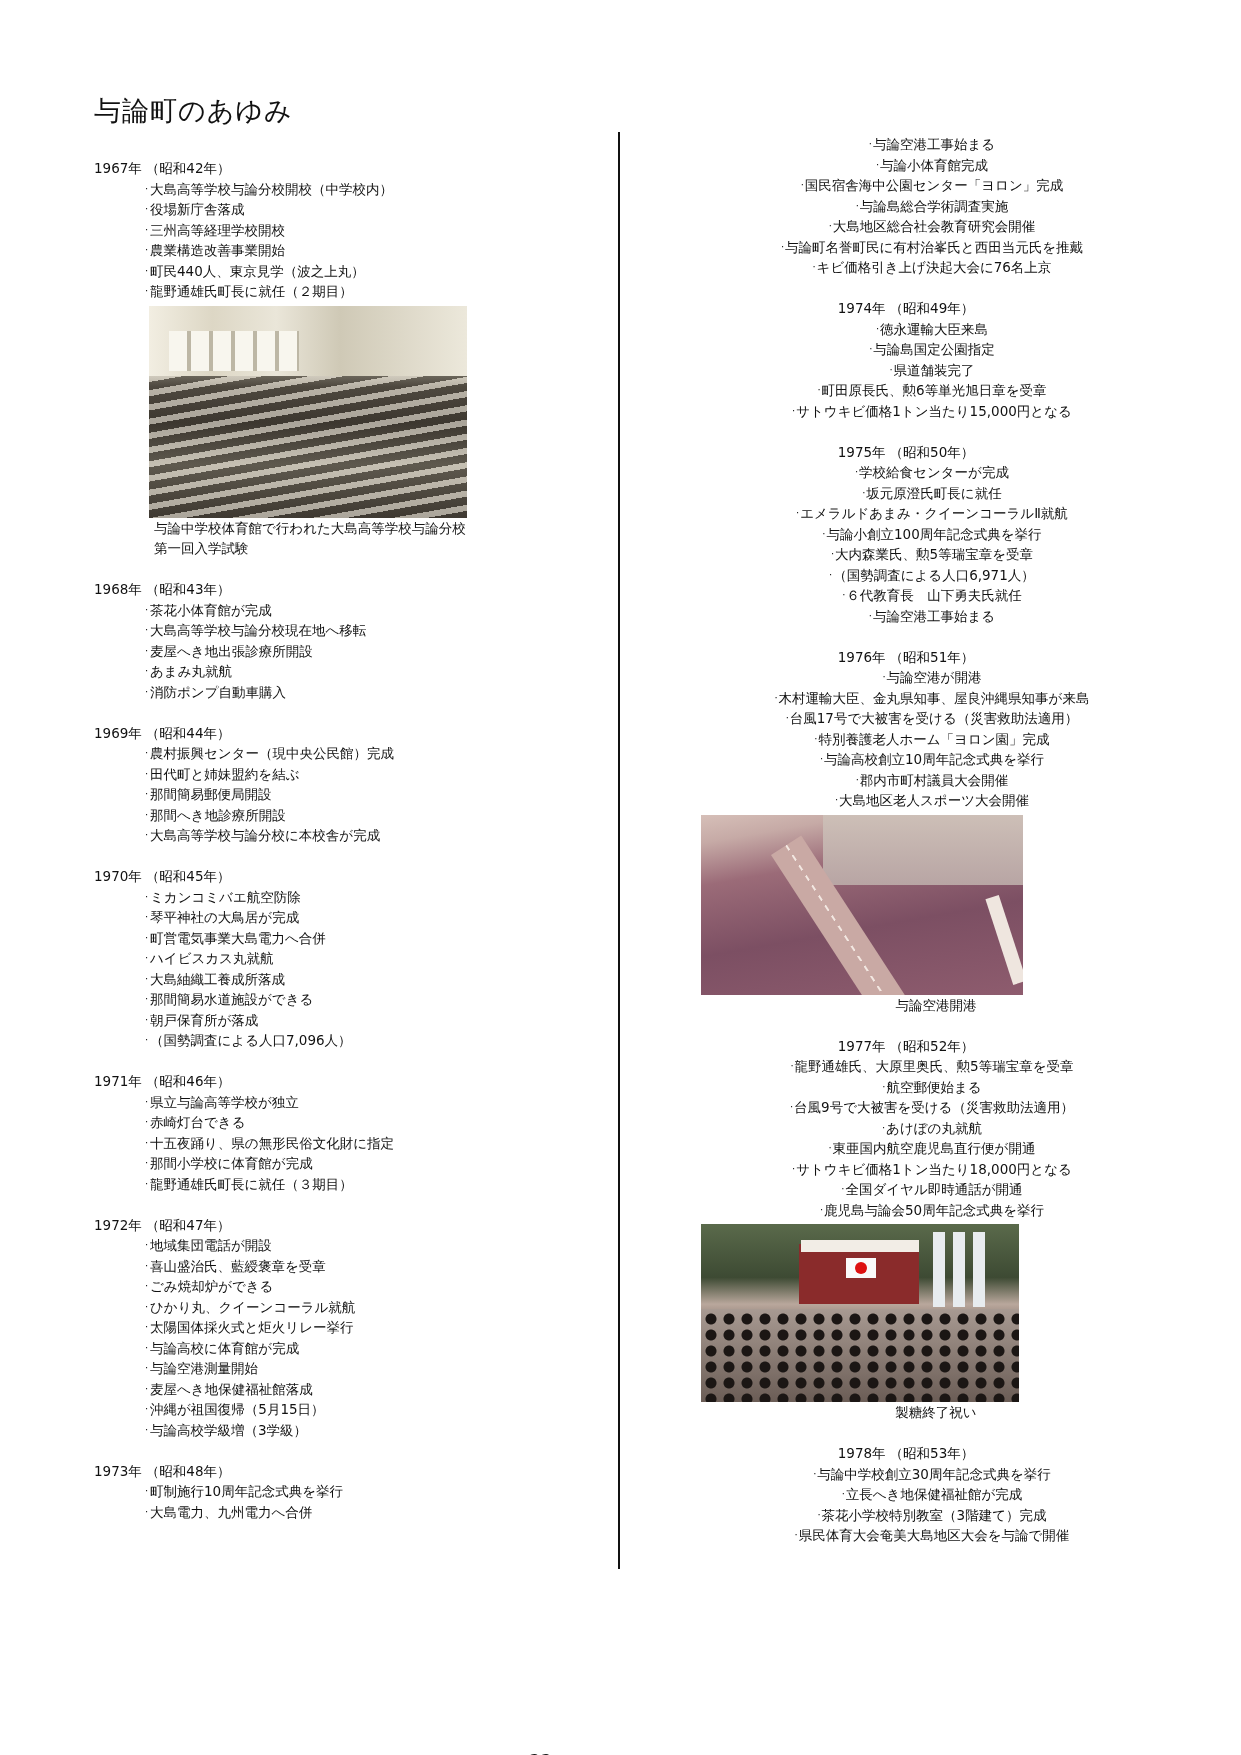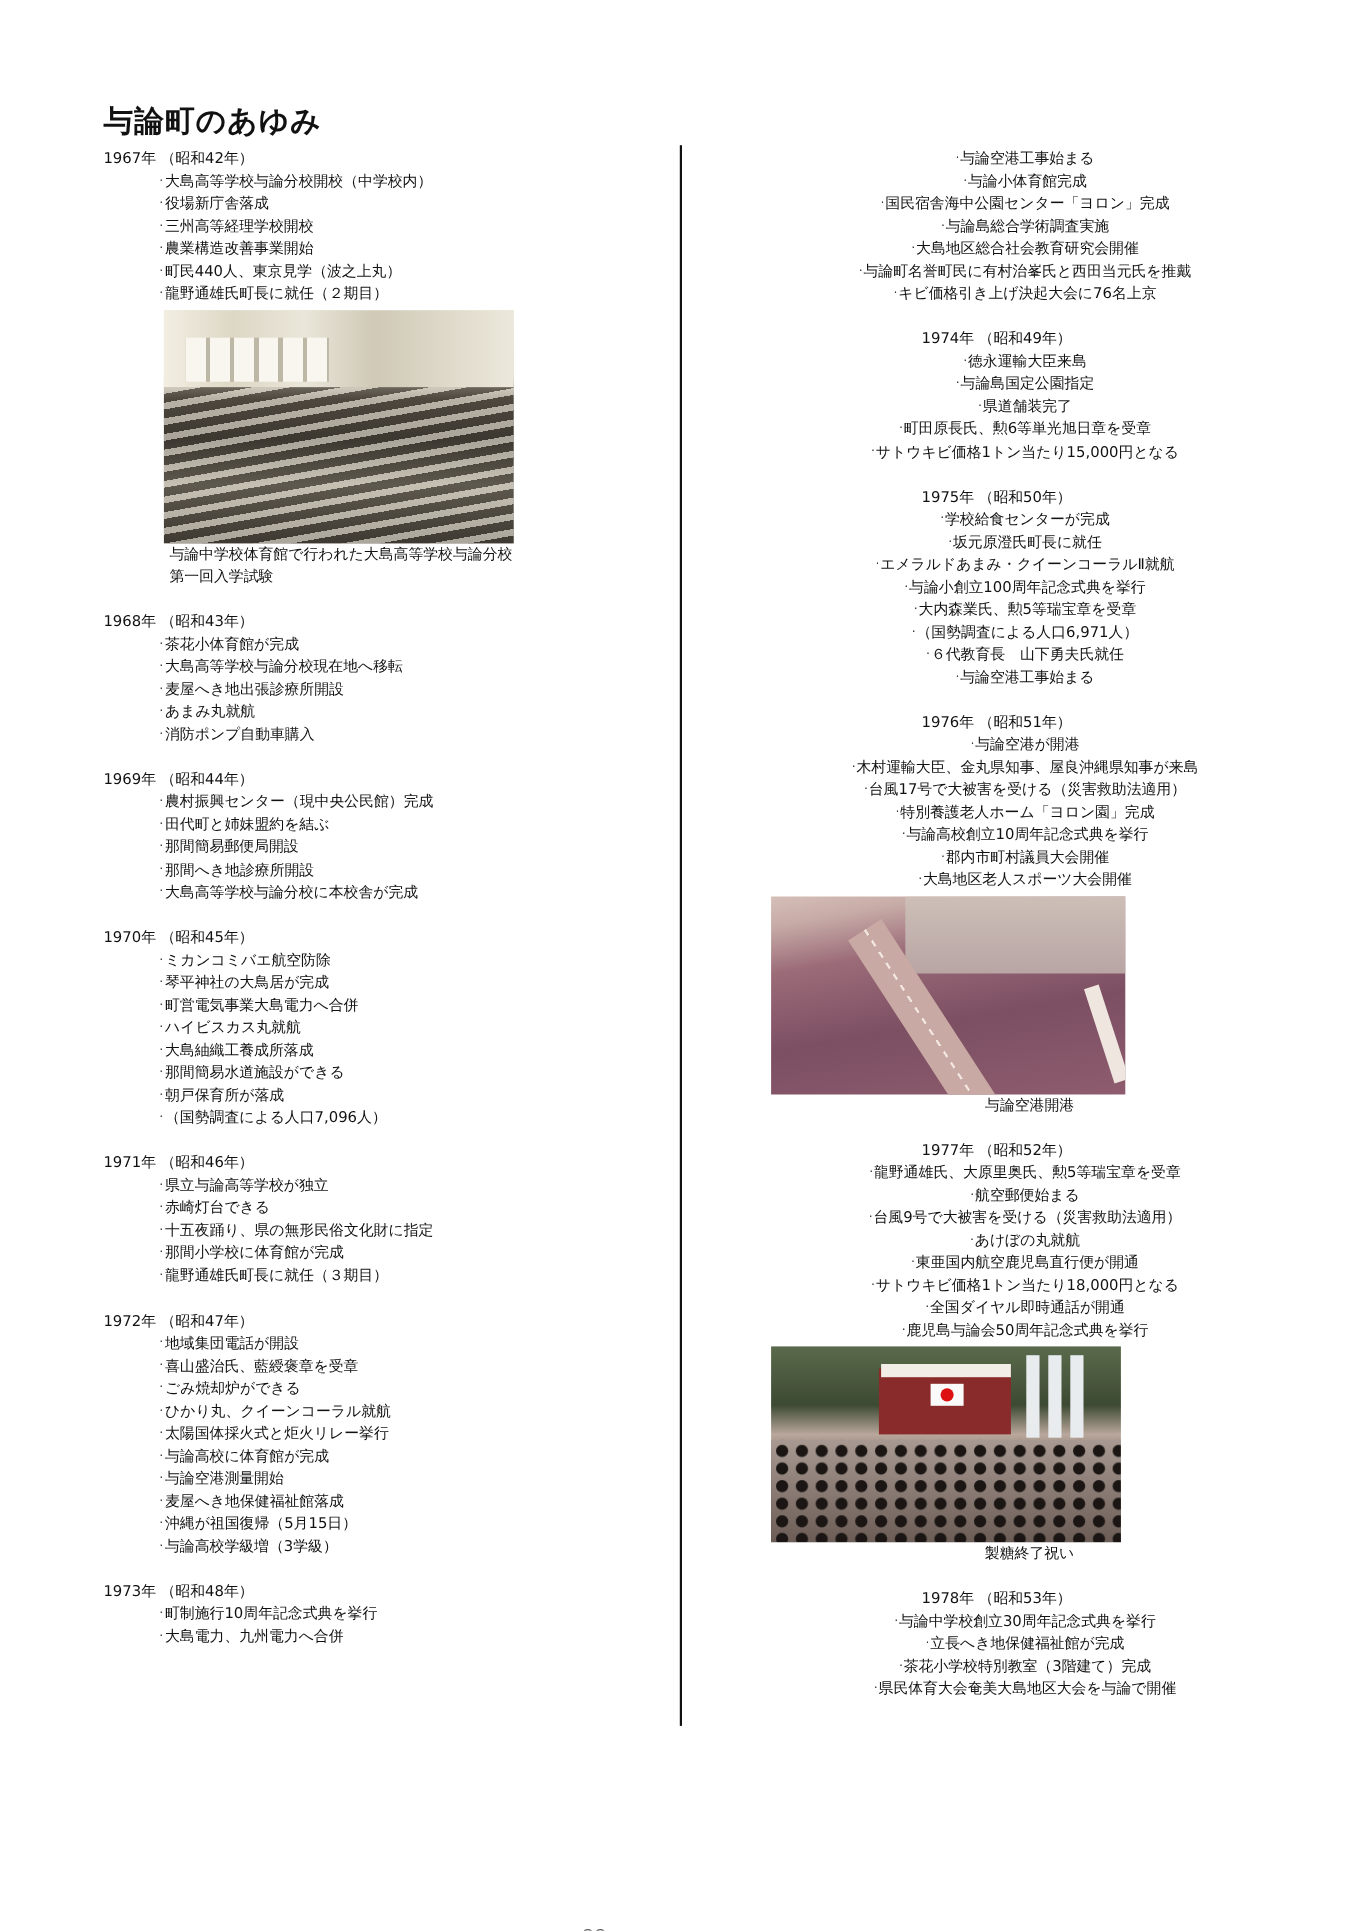--- a/index.html
+++ b/index.html
@@ -1,21 +1,21 @@
 <!DOCTYPE html>
 <html><head>
 <meta charset="utf-8">
 <style>
   html, body { margin: 0; padding: 0; background: #ffffff; }
   body { width: 1241px; height: 1755px; position: relative; overflow: hidden;
          font-family: "DejaVu Sans", "Liberation Sans", sans-serif; color: #111; }
-  .title { position: absolute; left: 94px; top: 94px; font-size: 27px; font-weight: bold;
+  .title { position: absolute; left: 94px; top: 94px; font-size: 27px; font-weight: normal;
            letter-spacing: 1px; margin: 0; line-height: 34px; }
   .col { position: absolute; top: 134px; }
-  .col-left { left: 94px; width: 510px; }
+  .col-left { left: 94px; width: 510px; margin-top: 24px; }
   .col-right { left: 646px; width: 520px; text-align: center; }
   .divider { position: absolute; left: 618px; top: 132px; width: 2px; height: 1437px; background: #111; }
   .year-block { margin: 0 0 20.5px 0; }
   .year-head { font-size: 13.5px; line-height: 20.5px; height: 20.5px; white-space: nowrap; }
   .year-head .yr { display: inline-block; }
   .year-head .era { display: inline-block; margin-left: 4px; }
   .items { list-style: none; margin: 0; padding: 0 0 0 51px; }
   .items li { font-size: 13.5px; line-height: 20.5px; height: 20.5px; white-space: nowrap; }
   .items li .dot { display: inline-block; width: 5px; font-size: 10px; vertical-align: top; }
   .photo { margin: 3px 0 0 55px; position: relative; overflow: hidden; }

